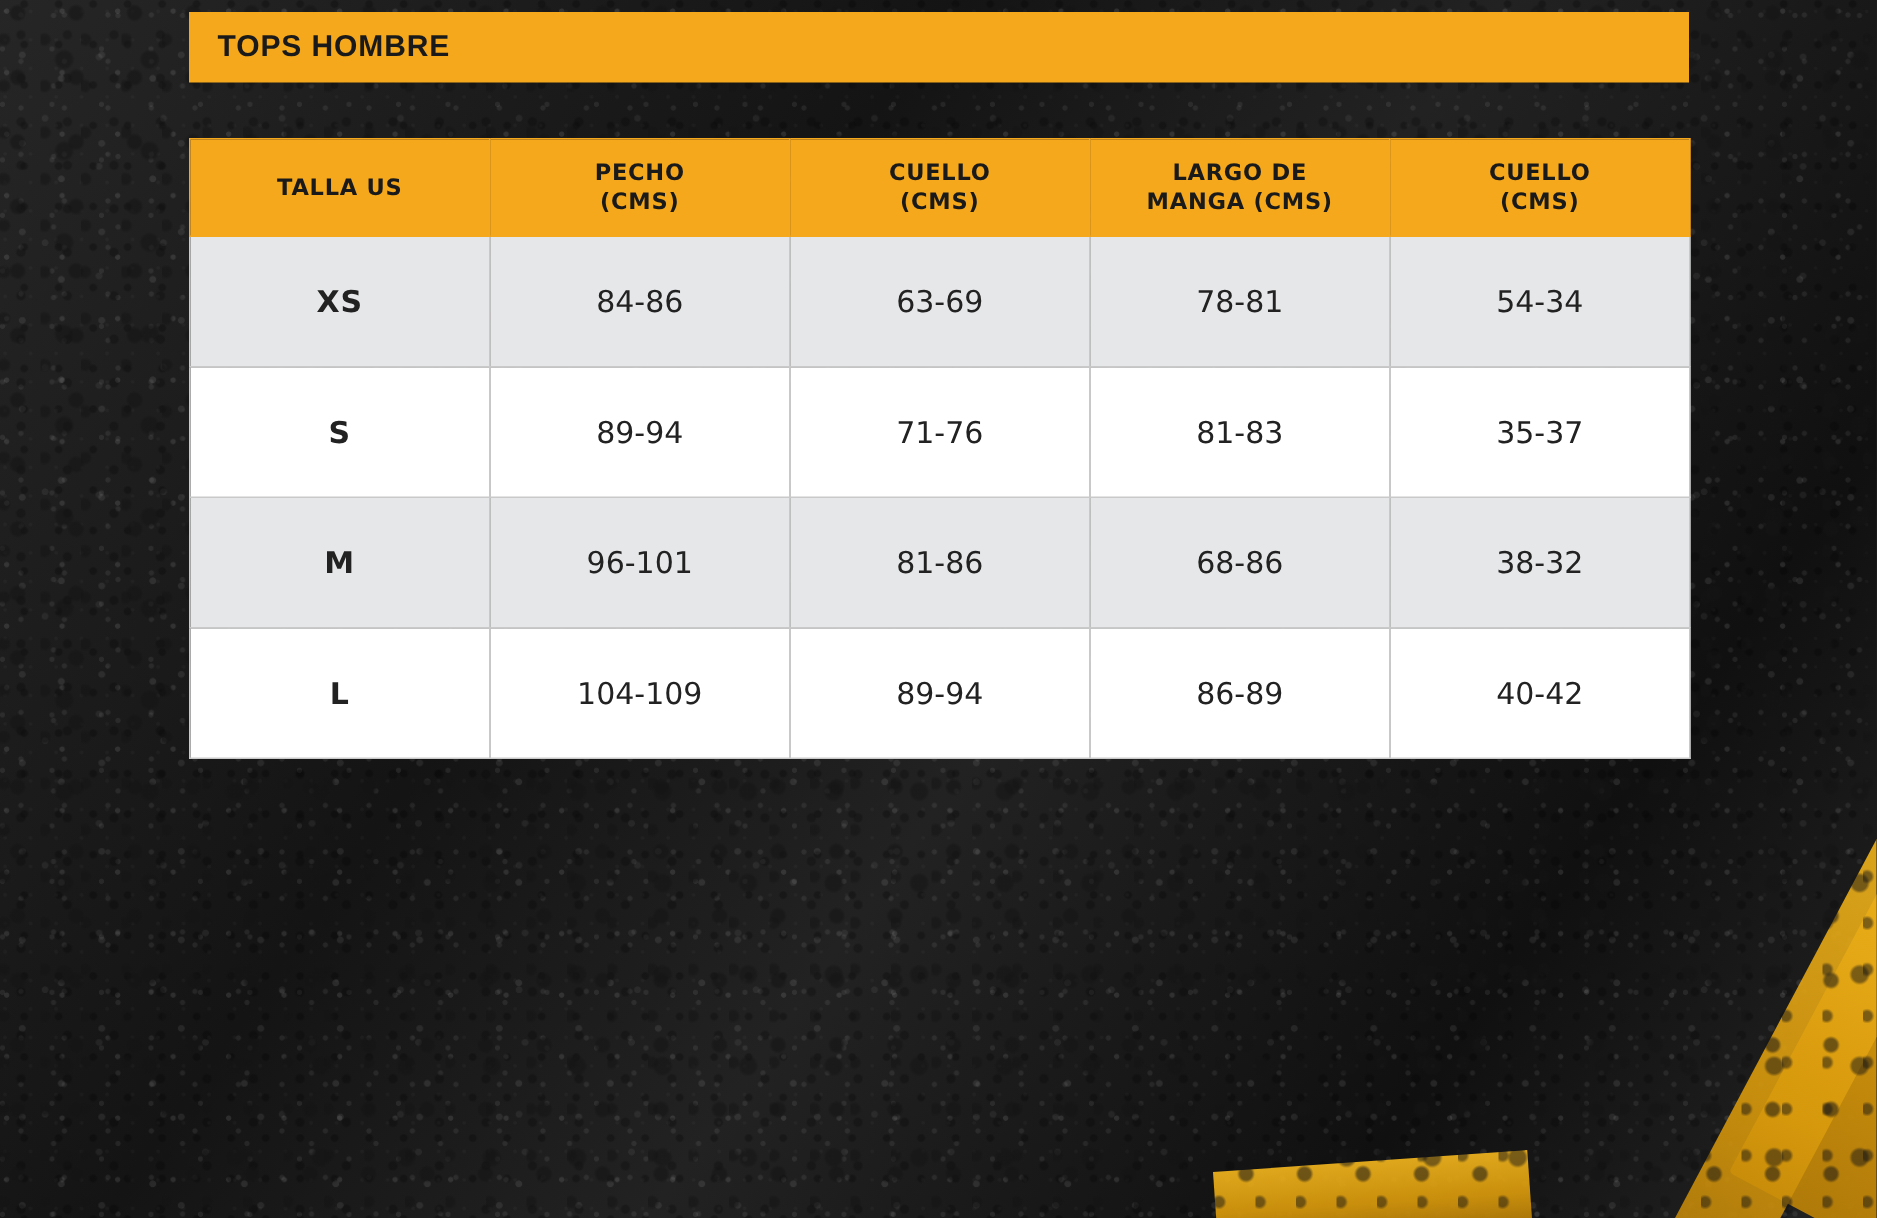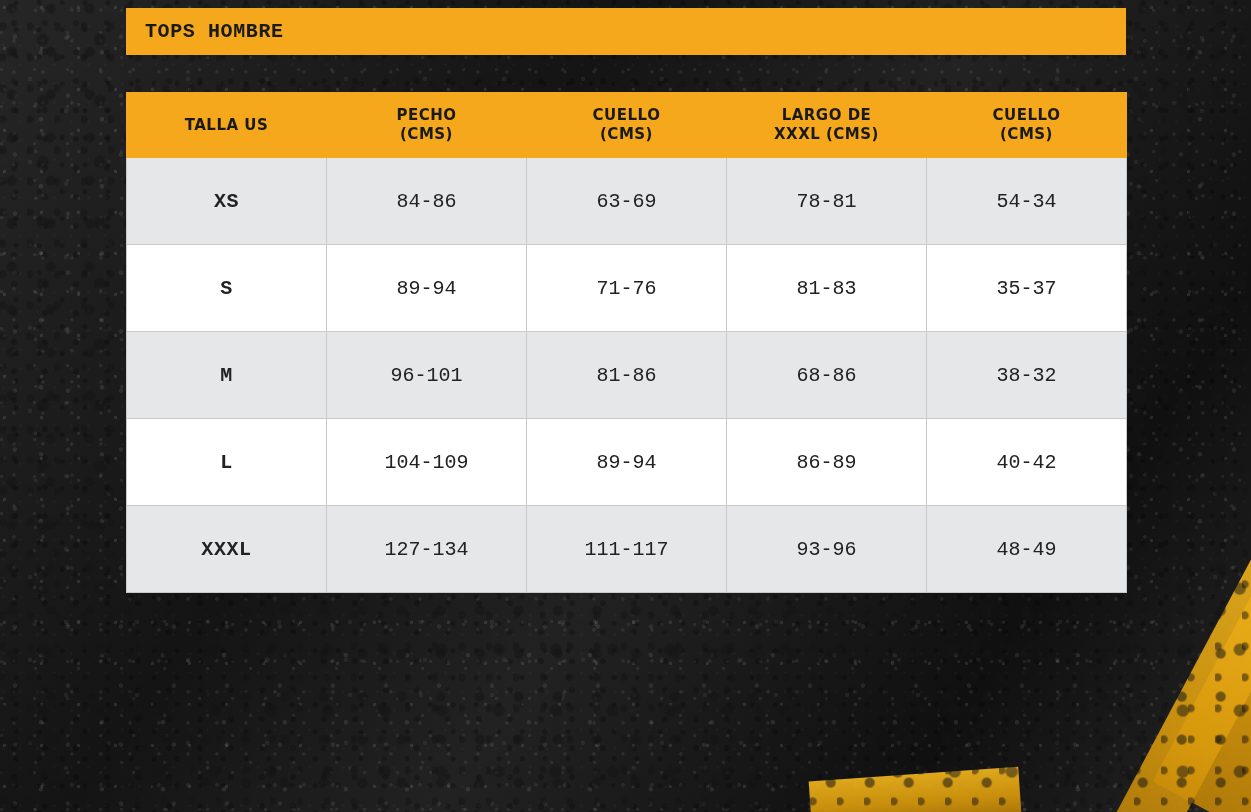--- a/index.html
+++ b/index.html
@@ -101,21 +101,21 @@
     display: flex;
     align-items: center;
     box-sizing: border-box;
     padding-left: 19px;
   }
   .title-bar .title-text {
     font-size: 20px;
     font-weight: bold;
     letter-spacing: 0.6px;
     color: #1a1a1a;
-    font-family: Liberation Mono, monospace;
+    font-family: Liberation Sans, sans-serif;
     text-align: right;
   }
 
   
   .size-table {
     position: absolute;
     left: 126px;
     top: 92px;
     width: 1000px;
     border-collapse: collapse;
@@ -139,21 +139,20 @@
     border-color: #f5a81c;
   }
   .size-table thead th span.sub {
     display: block;
   }
   .size-table tbody td {
     height: 84px;
     font-size: 20px;
     color: #222;
     font-weight: normal;
-    font-family: Liberation Mono, monospace;
   }
   .size-table tbody td.size-label {
     font-weight: bold;
     font-size: 20px;
     letter-spacing: 0.6px;
   }
   .size-table tbody tr.odd td {
     background: #e6e7e8;
   }
   .size-table tbody tr.even td {
@@ -198,21 +197,21 @@
         <th>
           <span>PECHO</span>
           <span class="sub">(CMS)</span>
         </th>
         <th>
           <span>CUELLO</span>
           <span class="sub">(CMS)</span>
         </th>
         <th>
           <span>LARGO DE</span>
-          <span class="sub">XXXL (CMS)</span>
+          <span class="sub">MANGA (CMS)</span>
         </th>
         <th>
           <span>CUELLO</span>
           <span class="sub">(CMS)</span>
         </th>
       </tr>
     </thead>
     <tbody>
       <tr class="odd">
         <td class="size-label">XS</td>
@@ -235,23 +234,16 @@
         <td>68-86</td>
         <td>38-32</td>
       </tr>
       <tr class="even">
         <td class="size-label">L</td>
         <td>104-109</td>
         <td>89-94</td>
         <td>86-89</td>
         <td>40-42</td>
       </tr>
-      <tr class="odd">
-        <td class="size-label">XXXL</td>
-        <td>127-134</td>
-        <td>111-117</td>
-        <td>93-96</td>
-        <td>48-49</td>
-      </tr>
     </tbody>
   </table>
 
 </div>
 
 </body></html>

